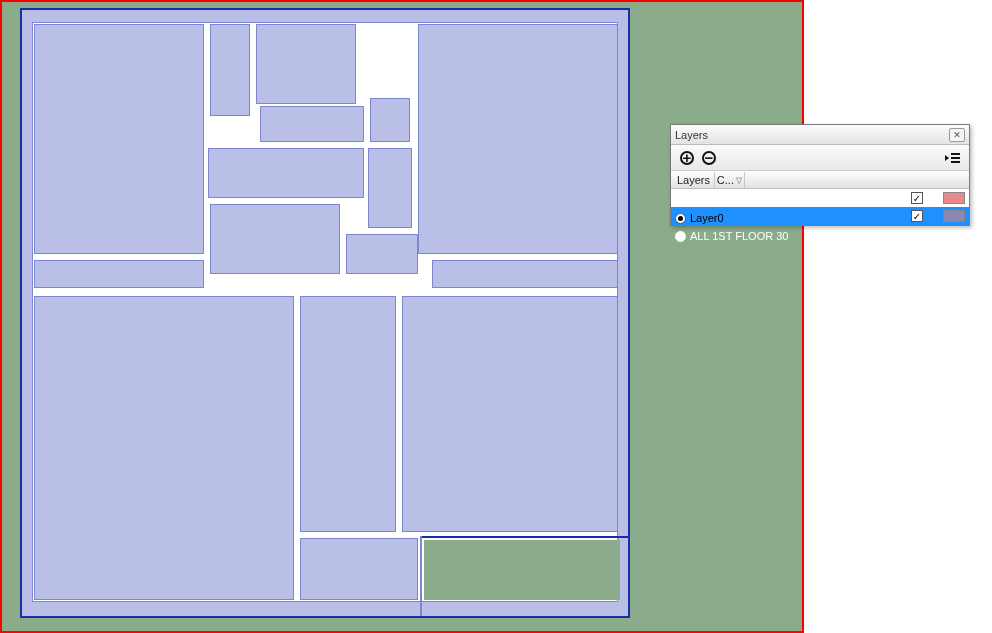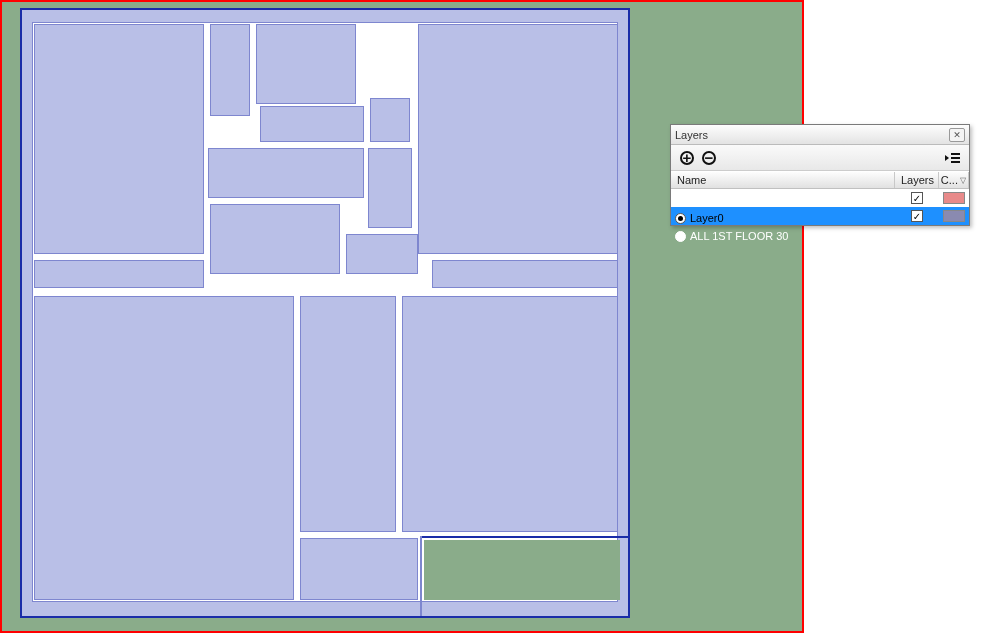--- a/index.html
+++ b/index.html
@@ -248,23 +248,20 @@
         <svg width="16" height="14" viewBox="0 0 16 14">
           <rect x="6" y="2" width="9" height="2" fill="#111"></rect>
           <rect x="6" y="6" width="9" height="2" fill="#111"></rect>
           <rect x="6" y="10" width="9" height="2" fill="#111"></rect>
           <polygon points="0,4 4,7 0,10" fill="#111"></polygon>
         </svg>
       </div>
     </div>
 
     <div class="panel-headers">
-      <div class="hcell name">
-        <span>Name</span>
-      </div>
       <div class="hcell visible">
         <span>Layers</span>
       </div>
       <div class="hcell color">
         <span>C...</span>
         <span class="sort-arrow">▽</span>
       </div>
     </div>
 
     <div class="panel-body">

